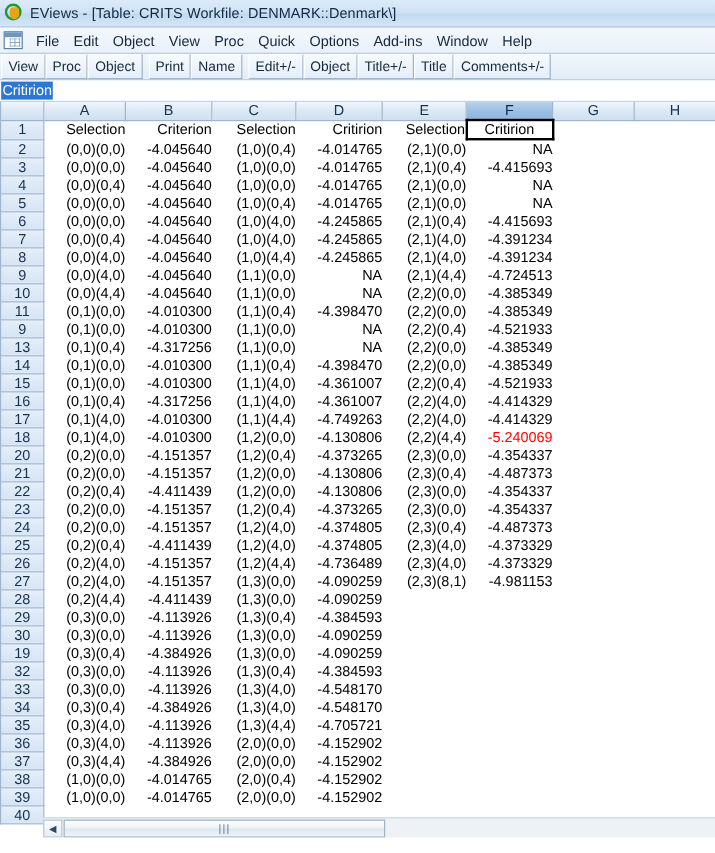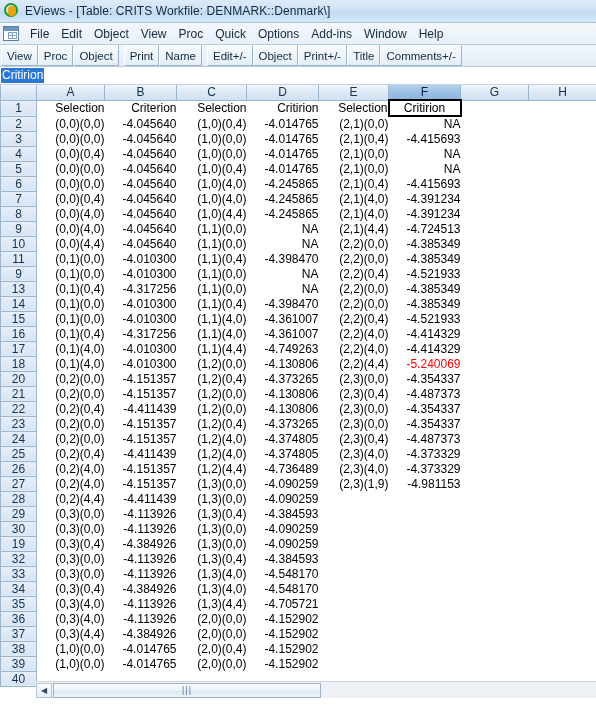--- a/index.html
+++ b/index.html
@@ -277,21 +277,21 @@
   <div class="toolbar">
     <div class="tb-btn">View</div>
     <div class="tb-btn">Proc</div>
     <div class="tb-btn">Object</div>
     <div class="tb-gap"></div>
     <div class="tb-btn">Print</div>
     <div class="tb-btn">Name</div>
     <div class="tb-gap"></div>
     <div class="tb-btn">Edit+/-</div>
     <div class="tb-btn">Object</div>
-    <div class="tb-btn">Print+/-</div>
+    <div class="tb-btn">Title+/-</div>
     <div class="tb-btn">Title</div>
     <div class="tb-btn">Comments+/-</div>
   </div>
 
   <div class="formulabar">
     <span class="formula-value">Critirion</span>
   </div>
 
   <div class="gridwrap">
     <table class="sheet">
@@ -594,21 +594,21 @@
             <td class="cell">-4.373329</td>
             <td class="cell"></td>
             <td class="cell"></td>
           </tr>
           <tr>
             <td class="rowhdr">27</td>
             <td class="cell">(0,2)(4,0)</td>
             <td class="cell">-4.151357</td>
             <td class="cell">(1,3)(0,0)</td>
             <td class="cell">-4.090259</td>
-            <td class="cell">(2,3)(1,9)</td>
+            <td class="cell">(2,3)(8,1)</td>
             <td class="cell">-4.981153</td>
             <td class="cell"></td>
             <td class="cell"></td>
           </tr>
           <tr>
             <td class="rowhdr">28</td>
             <td class="cell">(0,2)(4,4)</td>
             <td class="cell">-4.411439</td>
             <td class="cell">(1,3)(0,0)</td>
             <td class="cell">-4.090259</td>

